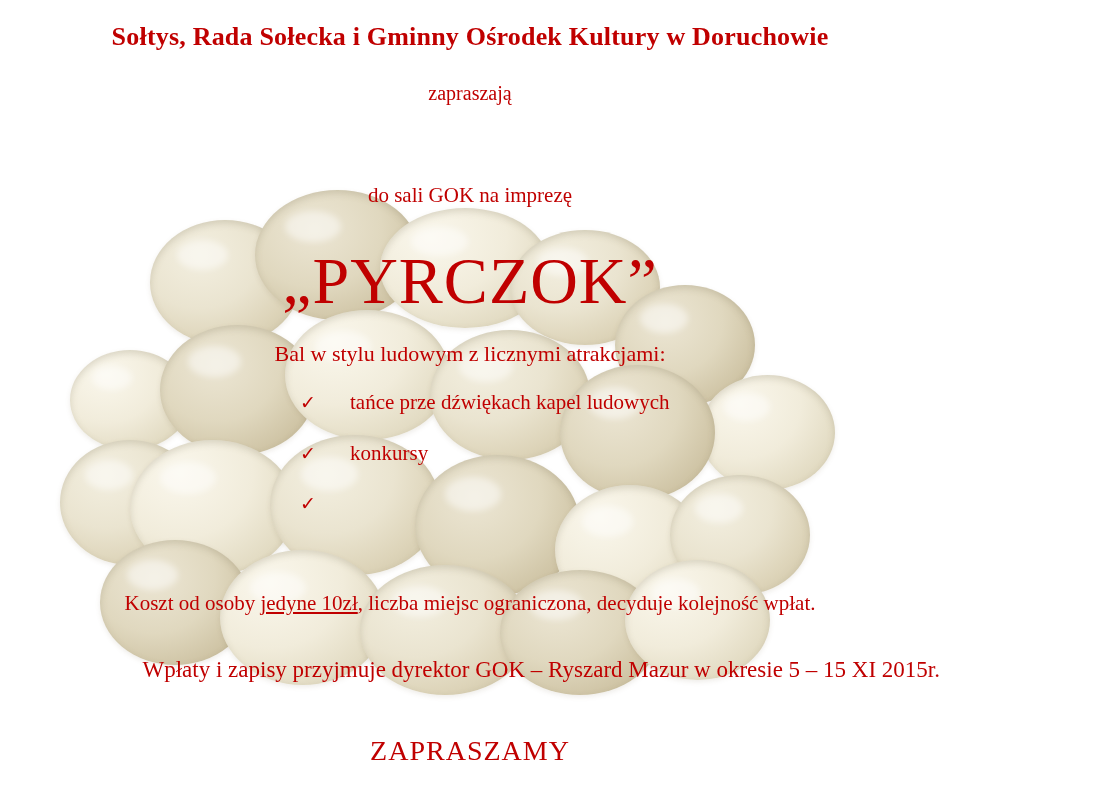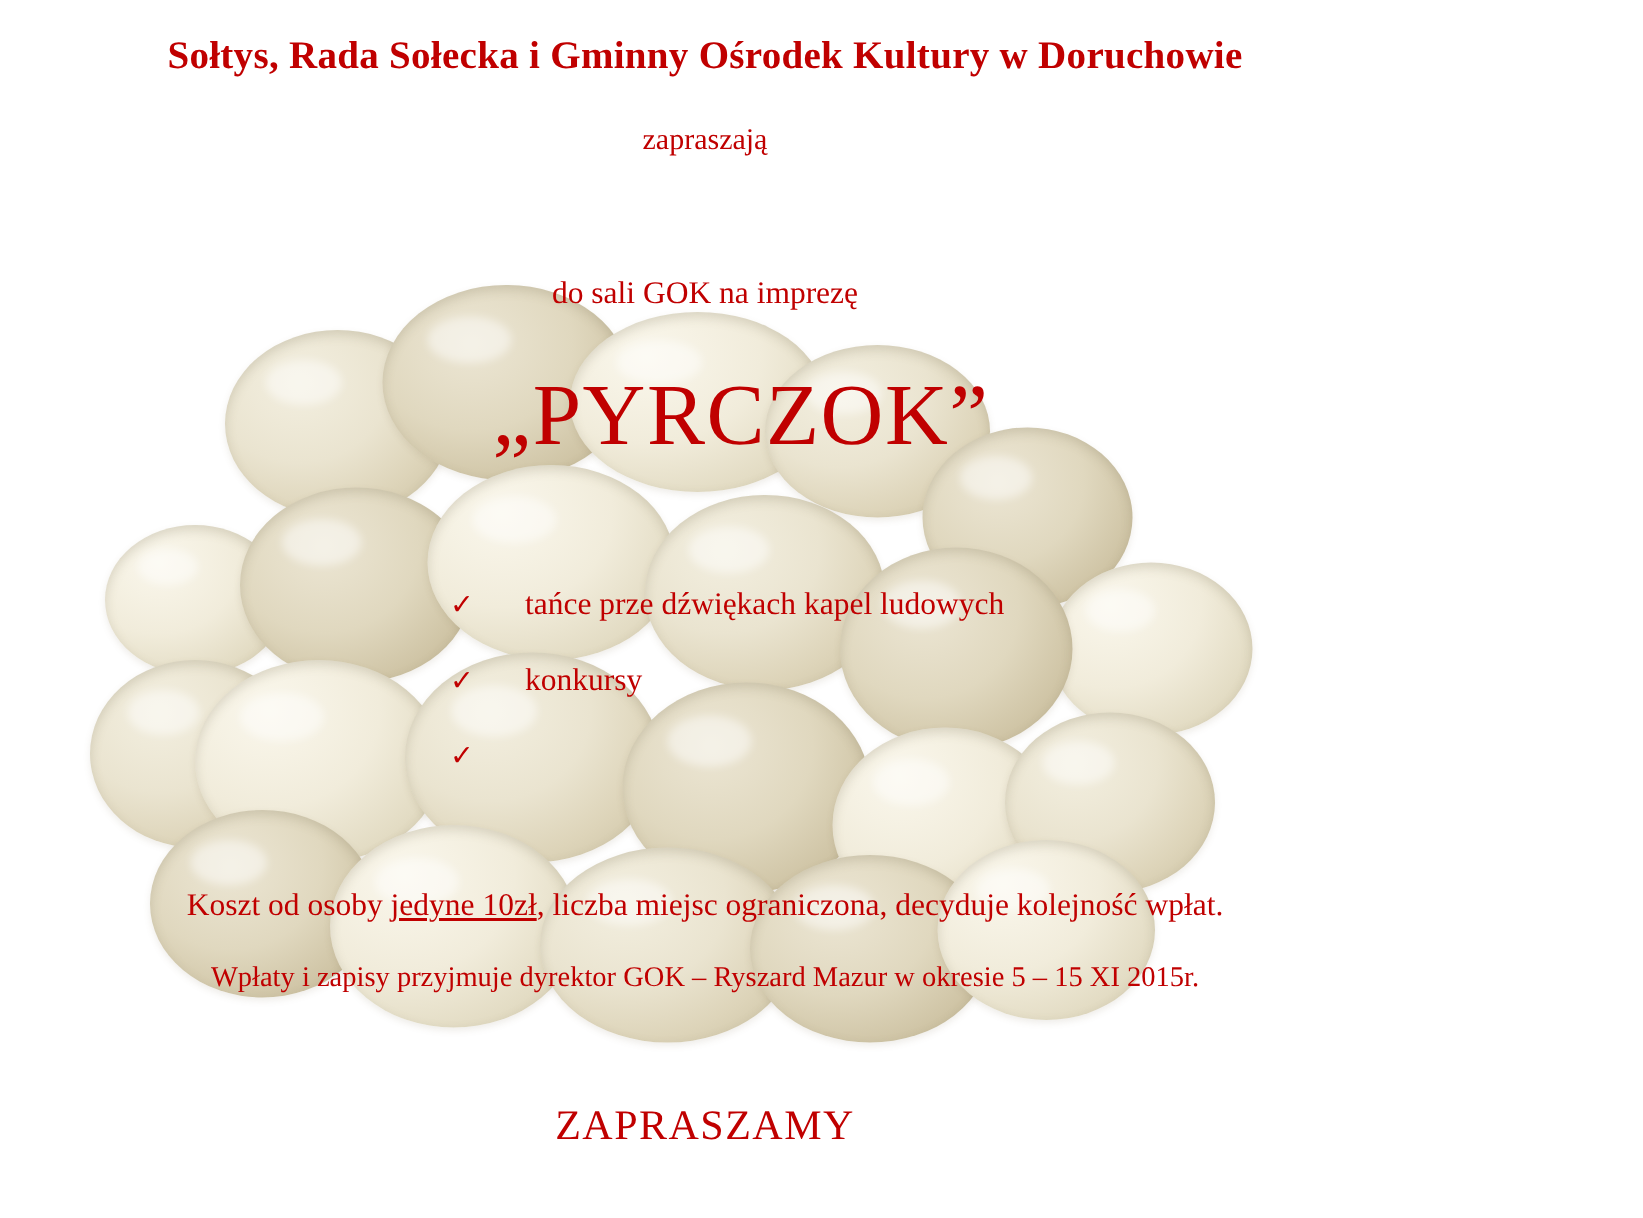--- a/index.html
+++ b/index.html
@@ -84,24 +84,23 @@
     font-size: 13px;
     vertical-align: super;
   }
   #line-where {
     top: 183px;
     font-size: 21px;
     font-family: "Liberation Serif", serif;
   }
   #title-main {
     top: 243px;
-    font-size: 58px;
+    font-size: 66px;
     font-family: "Liberation Serif", serif;
     letter-spacing: 1px;
-    margin-left: 24px;
   }
   #subtitle-attractions {
     top: 341px;
     font-size: 22px;
     font-family: "Liberation Serif", serif;
   }
   #bullets {
     position: absolute;
     left: 300px;
     top: 390px;
@@ -126,23 +125,24 @@
   }
   #line-cost {
     top: 591px;
     font-size: 21px;
     font-family: "Liberation Serif", serif;
   }
   #line-cost u {
     text-decoration: underline;
   }
   #line-signup {
-    top: 641px;
-    font-size: 19px;
-    font-family: "Liberation Serif", serif;
+    top: 657px;
+    font-size: 23px;
+    font-family: "Liberation Serif", serif;
+    text-align: right;
   }
   #footer-welcome {
     top: 735px;
     font-size: 28px;
     font-family: "Liberation Serif", serif;
     letter-spacing: 1px;
   }
 </style>
 </head>
 <body>
@@ -176,20 +176,21 @@
 
   <div class="txt" id="headline">Sołtys, Rada Sołecka i Gminny Ośrodek Kultury w Doruchowie</div>
 
   <div class="txt" id="line-invite">zapraszają</div>
 
 
   <div class="txt" id="line-where">do sali GOK na imprezę</div>
 
   <div class="txt" id="title-main">„PYRCZOK”</div>
 
+  <div class="txt" id="subtitle-attractions">Bal w stylu ludowym z licznymi atrakcjami:</div>
 
   <div id="bullets">
     <div class="bullet-row">
       <span class="bullet-mark">✓</span>
       <span class="bullet-text">tańce prze dźwiękach kapel ludowych</span>
     </div>
     <div class="bullet-row">
       <span class="bullet-mark">✓</span>
       <span class="bullet-text">konkursy</span>
     </div>

